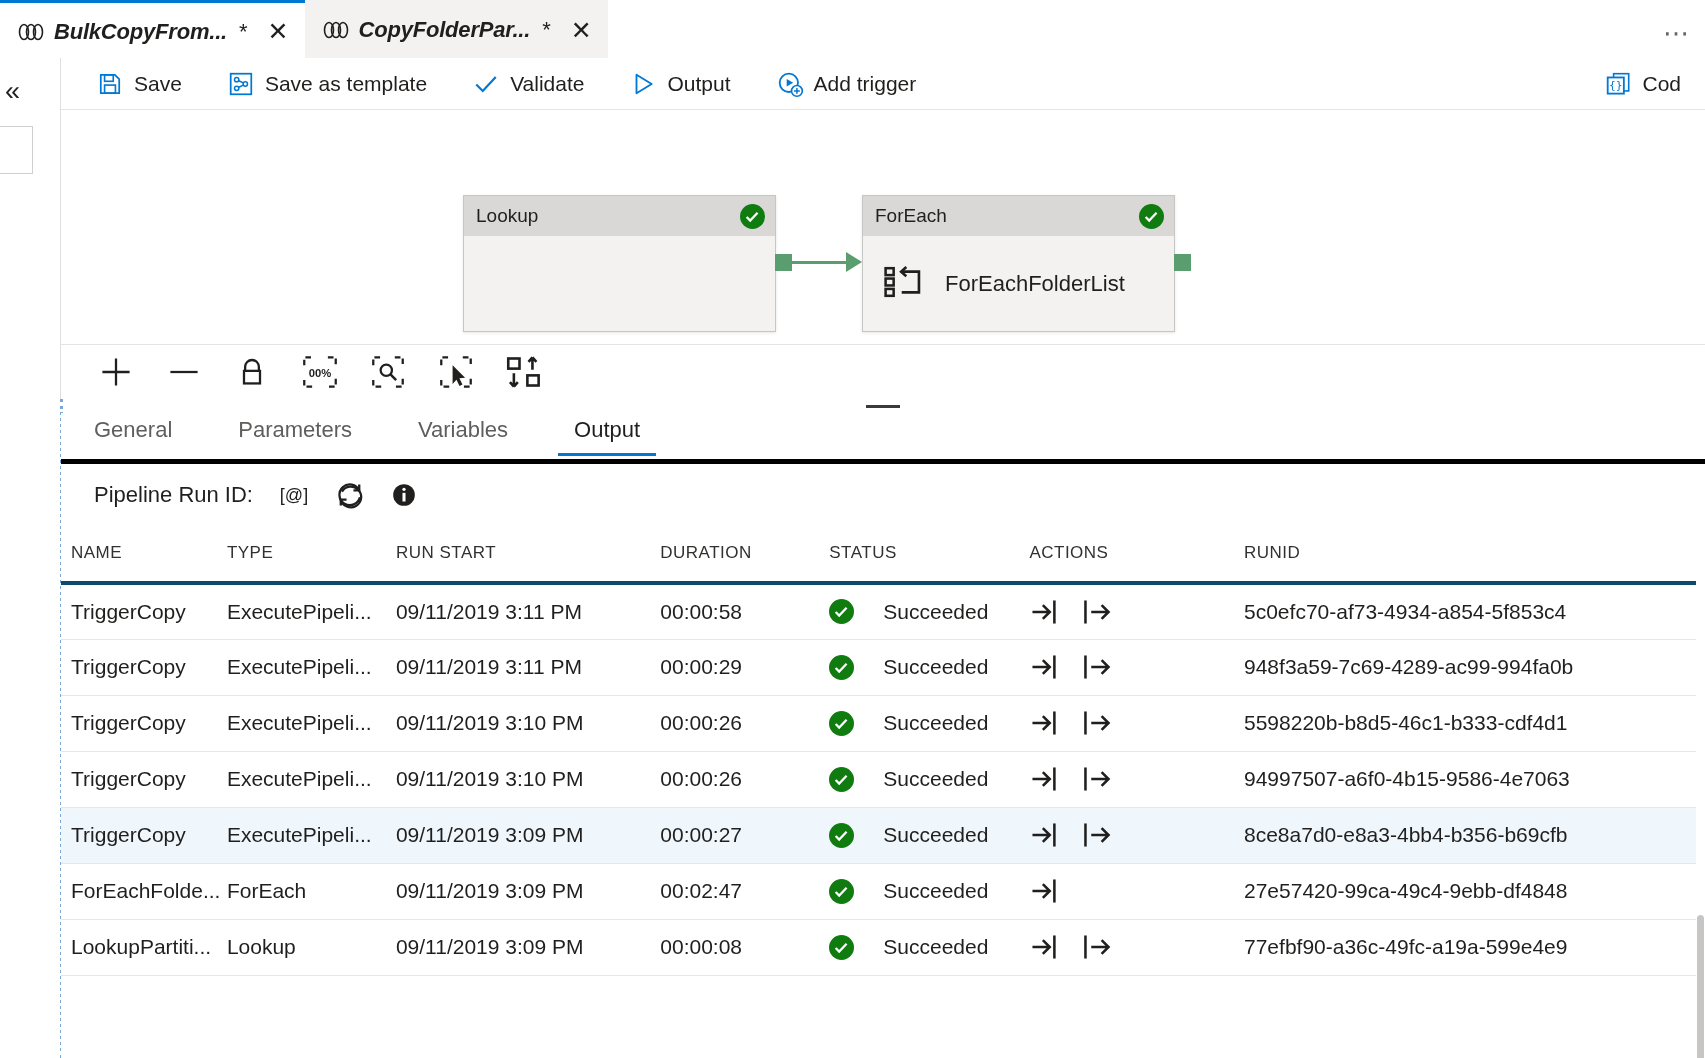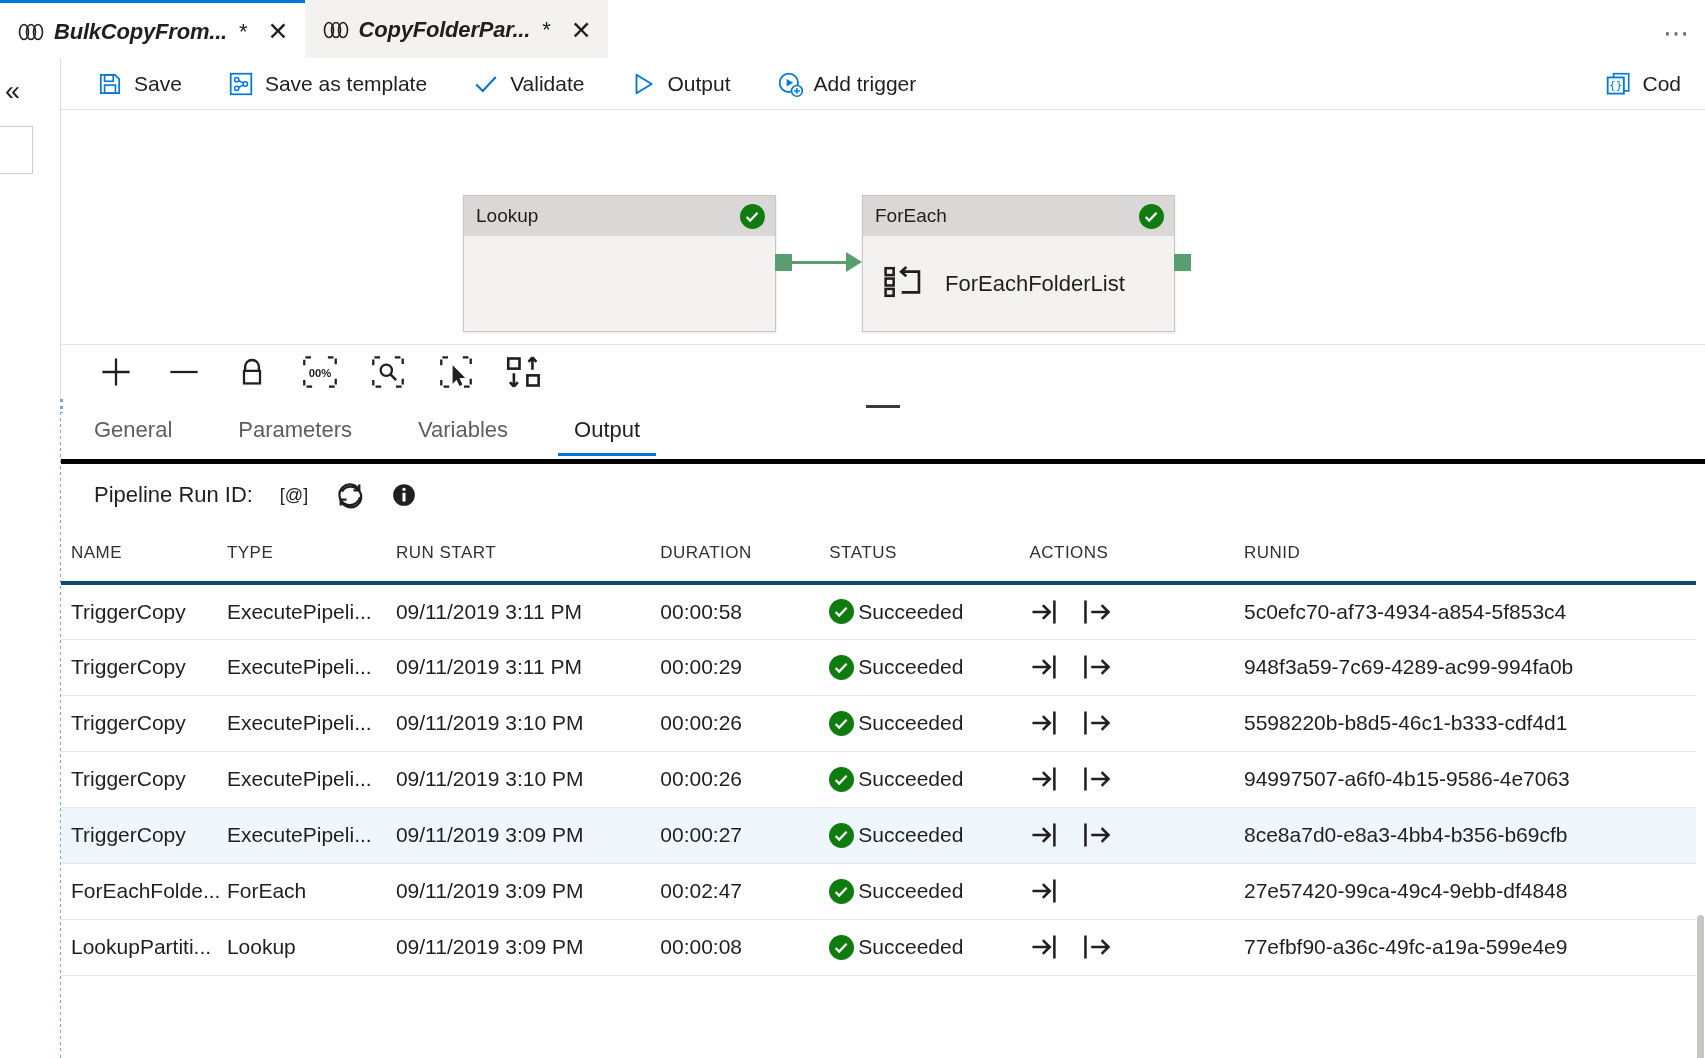--- a/index.html
+++ b/index.html
@@ -173,21 +173,21 @@
     white-space: nowrap; overflow: hidden;
   }
   tr.sel td { background: #eff6fc; }
   .c-name  { width: 160px; padding-left: 10px !important; }
   .c-type  { width: 163px; }
   .c-start { width: 255px; }
   .c-dur   { width: 163px; }
   .c-stat  { width: 193px; }
   .c-act   { width: 207px; }
   .c-run   { width: 460px; }
-  .status-cell { display: flex; align-items: center; gap: 4px; }
+  .status-cell { display: flex; align-items: center; gap: 29px; }
   .status-dot {
     width: 25px; height: 25px; border-radius: 50%; background: #107c10;
     display: flex; align-items: center; justify-content: center; flex: 0 0 auto;
   }
   .actions-cell { display: flex; align-items: center; gap: 23px; }
   .act-ico { cursor: pointer; display: flex; }
 
   .scrollbar-v {
     position: absolute; right: 0; top: 126px; bottom: 0; width: 9px; background: #fff;
   }

